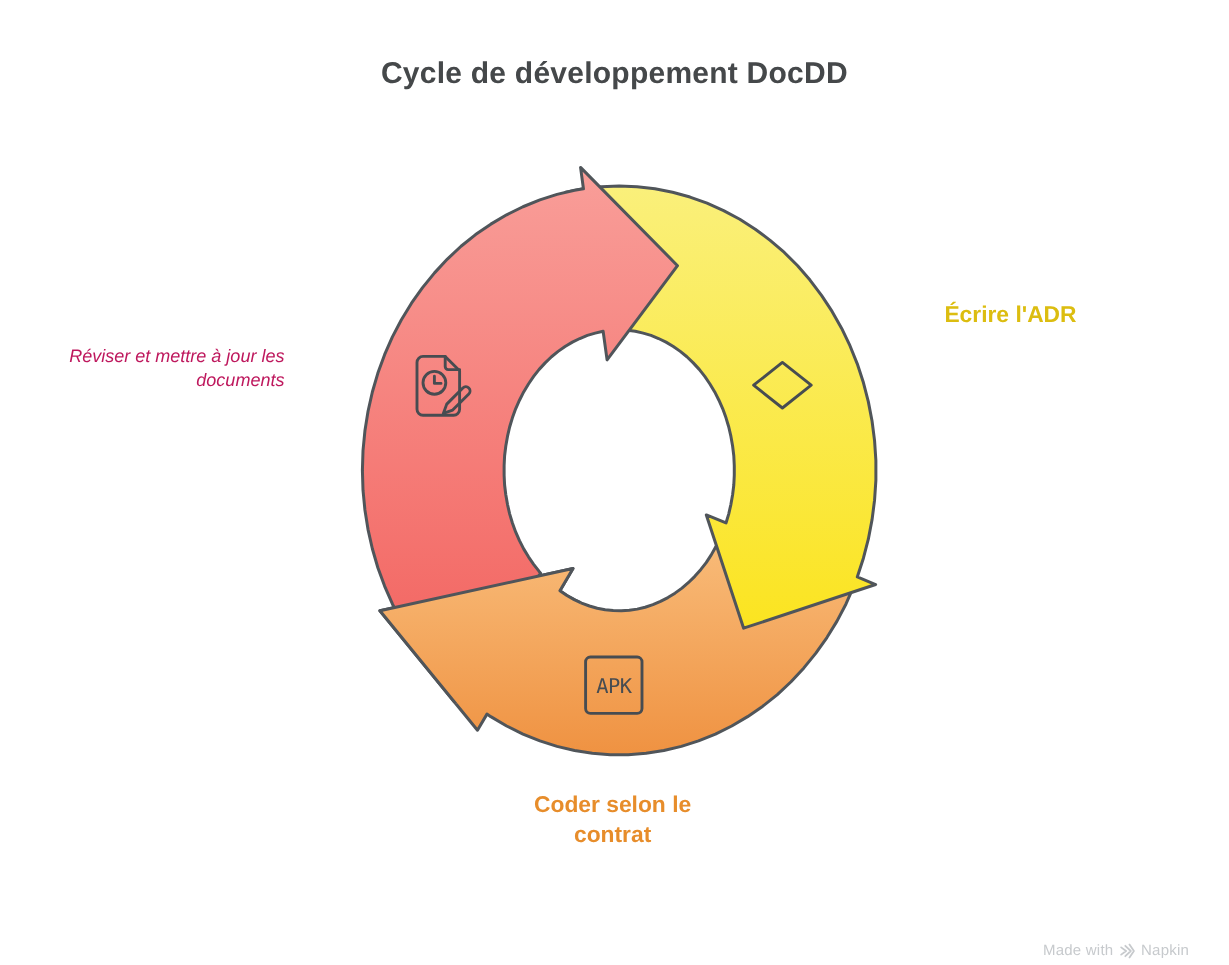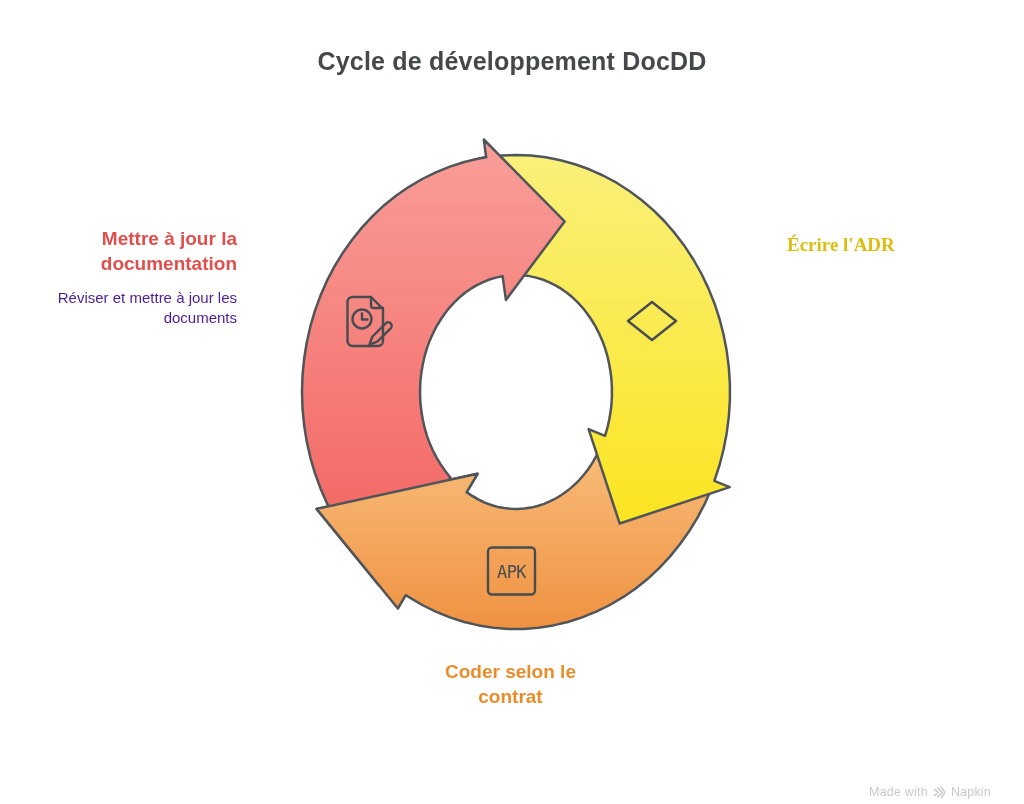--- a/index.html
+++ b/index.html
@@ -9,21 +9,21 @@
   }
   .title{
     position:absolute;top:47px;left:0;width:1024px;text-align:center;
     font-size:25px;font-weight:bold;letter-spacing:.2px;
   }
   .cycle-svg{position:absolute;left:0;top:0;}
   .step-label{position:absolute;font-size:19px;font-weight:bold;line-height:25px;white-space:pre-line;}
   .step-desc{position:absolute;font-size:15px;line-height:20px;white-space:pre-line;}
   .pos-left{right:787px;top:226px;text-align:right;}
   .pos-left-desc{right:787px;top:288px;text-align:right;}
-  .pos-right{left:787px;top:232px;text-align:right;font-family:Liberation Serif, serif;}
+  .pos-right{left:787px;top:250px;text-align:right;}
   .pos-right-desc{left:787px;top:274px;text-align:left;}
   .pos-bottom{left:0;width:1021px;top:659px;text-align:center;}
   .pos-bottom-desc{left:0;width:1021px;top:718px;text-align:center;}
   .icon-stroke{fill:none;stroke-width:2.4;stroke-linecap:round;stroke-linejoin:round;}
   .apk-text{stroke:none;font-family:"DejaVu Sans Mono",monospace;font-size:17px;text-anchor:middle;letter-spacing:-0.5px;}
   .watermark{
     position:absolute;right:33px;top:765px;display:flex;align-items:center;gap:5px;
     font-size:12.5px;letter-spacing:.2px;
   }
   .napkin-logo{stroke:currentColor;fill:none;stroke-width:1.4;stroke-linecap:round;stroke-linejoin:round;}
@@ -76,23 +76,21 @@
         <path d="M652 302 L676 321 L652 340 L628 321 Z"></path>
       </g>
 
       <g class="icon-stroke" style="stroke: rgb(71, 76, 81);">
         <rect x="488" y="547.5" width="47" height="47" rx="4"></rect>
         <text class="apk-text" x="511.5" y="577.5" style="fill: rgb(71, 76, 81);">APK</text>
       </g>
     </g>
   </svg>
 
-  <div class="step-label pos-left" style="color: rgb(225, 79, 76);">Mettre à jour la
-documentation</div>
-  <div class="step-desc pos-left-desc" style="color: #4c1d95;">Réviser et mettre à jour les
+  <div class="step-desc pos-left-desc" style="color: #be185d; font-style: italic;">Réviser et mettre à jour les
 documents</div>
 
   <div class="step-label pos-right" style="color: rgb(220, 189, 16);">Écrire l'ADR</div>
 
   <div class="step-label pos-bottom" style="color: rgb(231, 141, 43);">Coder selon le
 contrat</div>
 
   <div class="watermark" style="color: rgb(199, 202, 205); margin-top: 20px;">
     <span>Made with</span>
     <svg class="napkin-logo" viewBox="0 0 12 12" width="13" height="13">

